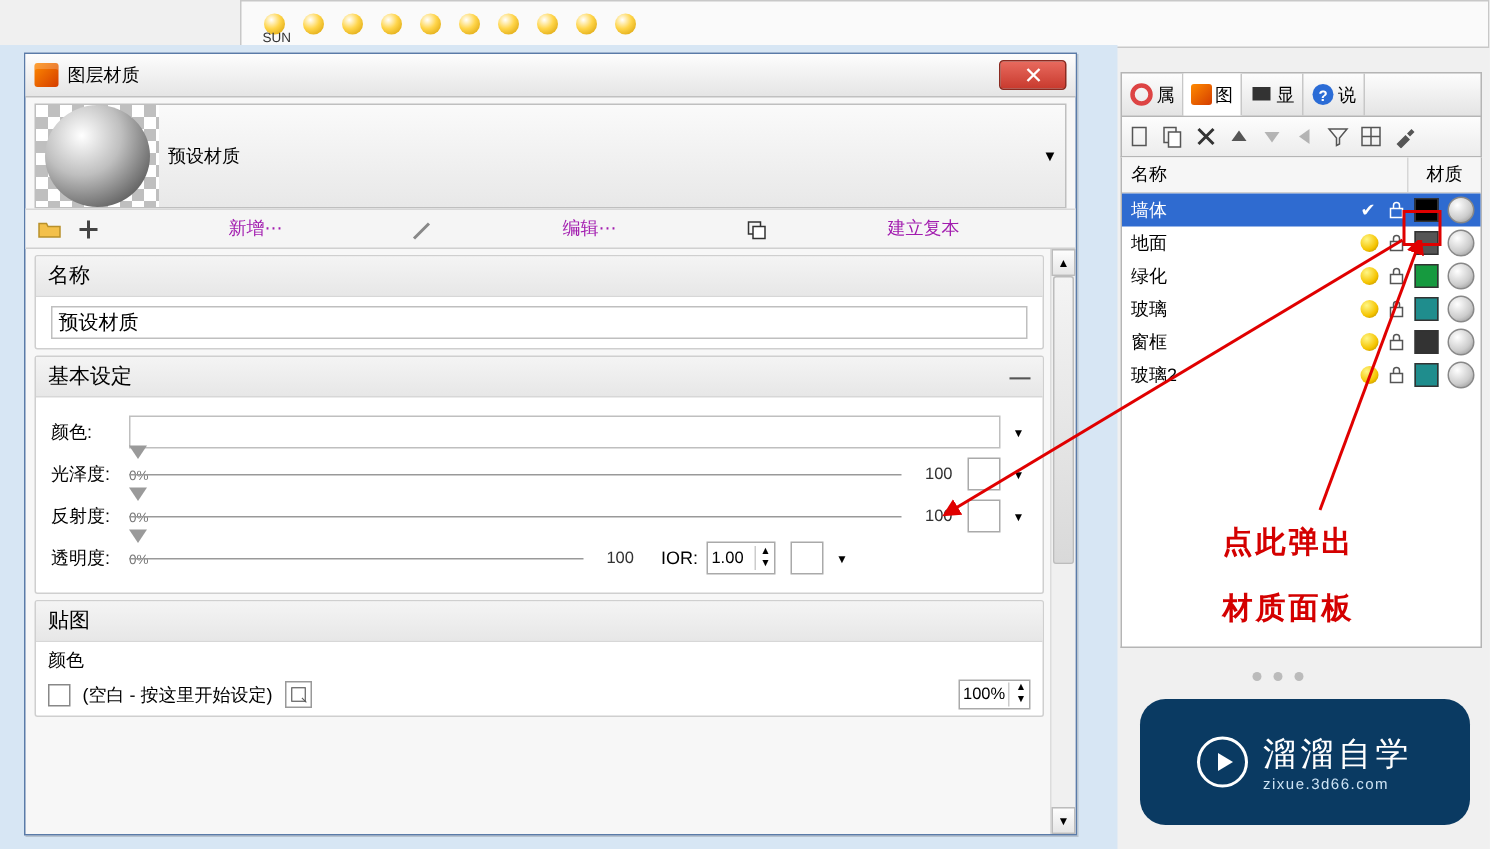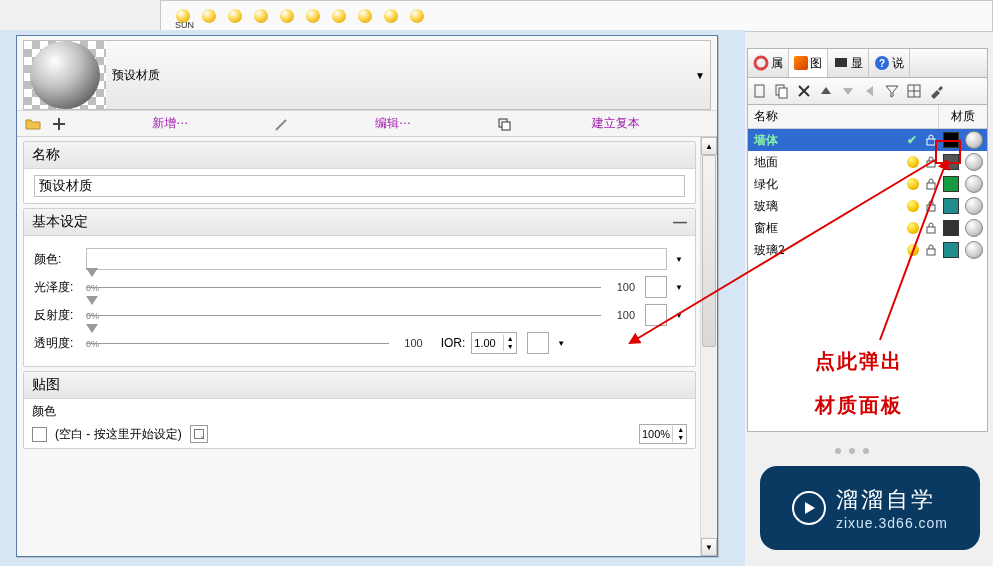--- a/index.html
+++ b/index.html
@@ -67,40 +67,40 @@
   .rtab{display:flex;align-items:center;gap:2px;padding:0 5px;height:100%;border-right:1px solid #c7c7c7;}
   .rtab.active{background:#fff;}
   .rtab-ico{width:16px;height:16px;}
   .ractions{height:26px;border:1px solid #b5b5b5;border-top:none;background:linear-gradient(#fdfdfd,#ececec);display:flex;align-items:center;gap:6px;padding:0 4px;}
   .ra-ico{width:16px;height:16px;display:flex;align-items:center;justify-content:center;}
   .rlist{border:1px solid #b5b5b5;border-top:none;background:#fff;}
   .rlist-head{display:flex;border-bottom:1px solid #d0d0d0;background:#f6f6f6;}
   .rlist-head .h-name{flex:1;padding:3px 6px;border-right:1px solid #d6d6d6;}
   .rlist-head .h-mat{width:40px;padding:3px 4px;text-align:center;}
   .rlist-row{display:flex;align-items:center;height:22px;padding:0 4px;gap:6px;}
-  .rlist-row.sel{background:#2f6bd0;color:#86efac;font-weight:bold;}
+  .rlist-row.sel{background:#2f6bd0;color:#ffffff;}
   .rname{flex:1;padding-left:2px;}
   .bulb{width:12px;height:12px;border-radius:50%;background:radial-gradient(circle at 35% 30%,#fff685,#f5c400 60%,#a87f00 100%);}
   .lock{width:12px;height:12px;}
   .col-sw{width:14px;height:14px;border:1px solid #333;flex:none;}
   .mat-sw{width:16px;height:16px;border-radius:50%;border:1px solid #888;background:radial-gradient(circle at 35% 30%,#fff,#ccc 60%,#888 100%);}
   .mat-highlight{position:absolute;left:935px;top:140px;width:22px;height:20px;border:2px solid #e00000;pointer-events:none;}
 
   
   .anno{position:absolute;left:815px;font-size:20px;color:#d40000;font-weight:bold;font-family:"SimSun","STSong",serif;letter-spacing:2px;}
   .anno1{top:348px;}
   .anno2{top:392px;}
 
   
   .wm{position:absolute;left:760px;top:466px;width:220px;height:84px;background:#0a3a62;color:#fff;display:flex;align-items:center;justify-content:center;gap:10px;border-radius:17px;}
   .wm-play{width:30px;height:30px;border:2px solid #fff;border-radius:50%;display:flex;align-items:center;justify-content:center;}
   .wm-play::after{content:"";width:0;height:0;border-top:6px solid transparent;border-bottom:6px solid transparent;border-left:10px solid #fff;margin-left:3px;}
   .wm-txt{display:flex;flex-direction:column;align-items:flex-start;}
   .wm-big{font-size:22px;letter-spacing:3px;font-family:"SimHei","Microsoft YaHei";}
-  .wm-small{font-size:14px;letter-spacing:1px;color:#cde3f4;}
+  .wm-small{font-size:10px;letter-spacing:1px;color:#cde3f4;}
   
   .arrow-svg{position:absolute;pointer-events:none;}
   .pager{position:absolute;left:835px;top:448px;display:flex;gap:8px;}
   .pager span{width:6px;height:6px;border-radius:50%;background:#bbb;}
 </style>
 </head>
 <body>
 
 <div class="root">
 
@@ -113,20 +113,29 @@
     <span class="sphere-ico"></span>
     <span class="sphere-ico"></span>
     <span class="sphere-ico"></span>
     <span class="sphere-ico"></span>
     <span class="sphere-ico"></span>
   </div>
   <div class="sun-lbl">SUN</div>
   <div class="bg-viewport"></div>
 
   <div class="dlg">
+    <div class="titlebar">
+      <span class="app-ico"></span>
+      <span class="title-txt">图层材质</span>
+      <span class="closebtn">
+        <svg viewBox="0 0 10 10">
+            <path d="M1 1 L9 9 M9 1 L1 9" stroke="#fff" stroke-width="1.6"></path>
+          </svg>
+      </span>
+    </div>
 
     <div class="preset-row">
       <div class="preview-swatch">
         <div class="preview-ball"></div>
       </div>
       <span class="preset-label">预设材质</span>
       <span class="drop-arrow">▼</span>
     </div>
 
     <div class="dlg-tools">

